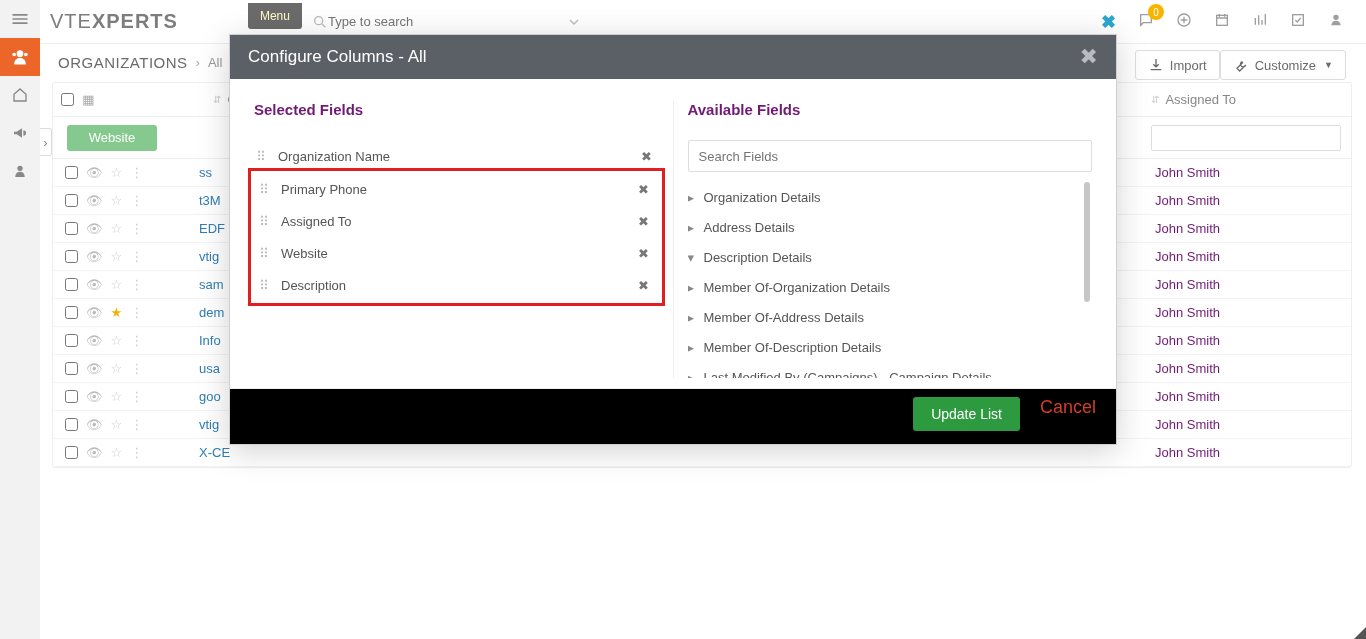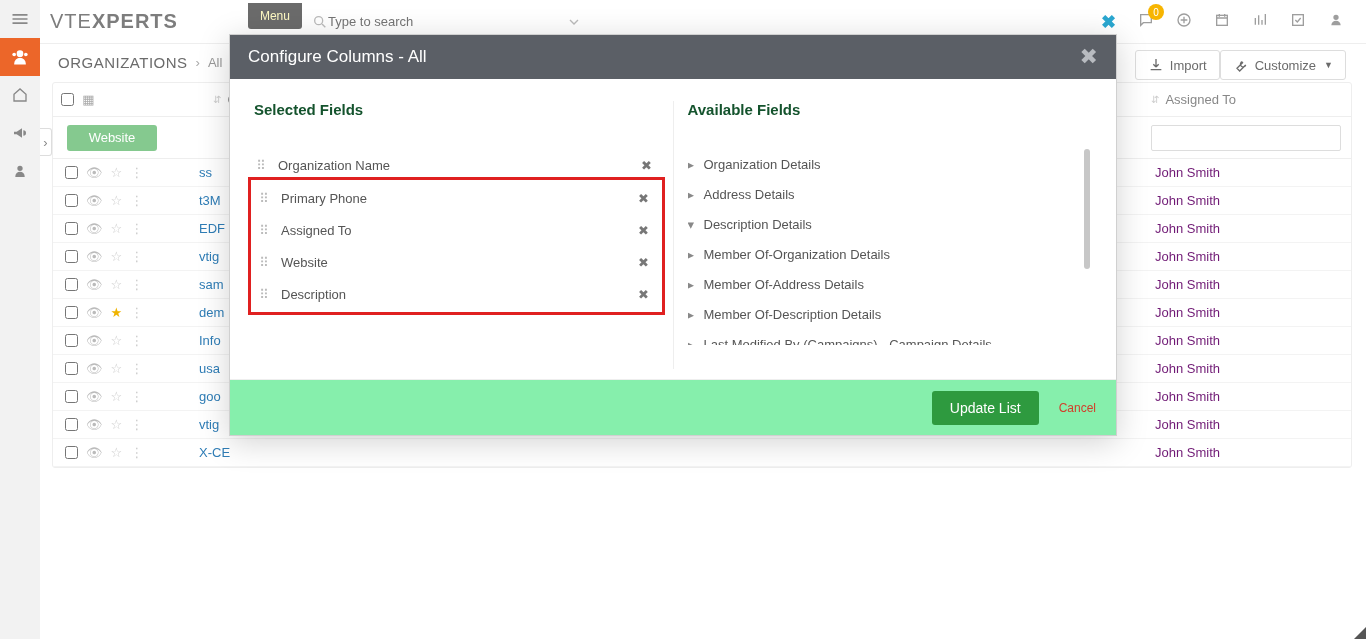--- a/index.html
+++ b/index.html
@@ -52,34 +52,34 @@
   .row .assignedcell{width:210px;padding-left:14px;color:#701a75}
 
   
   .backdrop{position:absolute;inset:0;background:rgba(0,0,0,0);z-index:5}
   .modal{position:absolute;left:229px;top:34px;width:888px;background:#fff;border:1px solid #d0d0d0;box-shadow:0 6px 30px rgba(0,0,0,.18);z-index:6}
   .modal-head{background:#5b5f66;color:#fff;height:44px;display:flex;align-items:center;padding:0 18px;font-size:17px;font-weight:400}
   .modal-head .close-x{margin-left:auto;color:#b8bbc0;font-size:22px}
   .modal-body{display:flex;padding:22px 10px 10px;min-height:300px}
   .mcol{flex:1;padding:0 14px}
   .mcol.left{border-right:1px solid #eee}
-  .mcol h3{font-size:15px;font-weight:600;color:#14532d;margin-bottom:31px}
+  .mcol h3{font-size:15px;font-weight:600;color:#701a75;margin-bottom:22px}
   .sf-list{margin-top:6px}
   .sf-item{display:flex;align-items:center;height:32px;color:#555;gap:10px}
   .sf-item .grip{color:#bbb;width:14px;text-align:center}
   .sf-item .rm{margin-left:auto;color:#777;width:24px;text-align:center}
   .highlight-box{border:3px solid #e02020;margin:-4px -6px 0 -6px;padding:2px 6px 2px 6px}
   .af-filter{width:100%;height:32px;border:1px solid #ddd;border-radius:2px;padding:0 10px;color:#888;font-size:13px;margin-bottom:10px}
   .af-scroll{max-height:196px;overflow:hidden;position:relative;padding-right:14px}
   .af-scroll::after{content:"";position:absolute;right:2px;top:0;width:6px;height:120px;background:#c7c7c7;border-radius:3px}
   .af-item{height:30px;display:flex;align-items:center;gap:6px;color:#555}
   .af-item .caret{width:10px;color:#888}
-  .modal-foot{height:56px;border-top:1px solid #eee;background:#86efac;display:flex;align-items:center;justify-content:flex-end;gap:20px;padding:8px 20px}
+  .modal-foot{height:56px;border-top:1px solid #eee;background:#000000;display:flex;justify-content:flex-end;gap:20px;padding:8px 20px}
   .btn-update{background:#2e9a3f;color:#fff;border:none;border-radius:3px;height:34px;padding:0 18px;font-size:14px}
-  .btn-cancel{color:#d23d2a;font-size:12px}
+  .btn-cancel{color:#d23d2a;font-size:18px}
 
   .icon-svg{width:16px;height:16px;fill:currentColor}
   .icon-lg{width:20px;height:20px}
 
   .page-corner{position:absolute;right:0;bottom:0;width:0;height:0;border-left:12px solid transparent;border-bottom:12px solid #555;z-index:9}
 </style>
 </head>
 <body>
 
 <div class="rail">
@@ -341,20 +341,21 @@
           <div class="sf-item">
               <span class="grip">⠿</span>
               <span>Description</span>
               <span class="rm">✖</span>
             </div>
         </div>
       </div>
     </div>
     <div class="mcol">
       <h3>Available Fields</h3>
+      <input class="af-filter" placeholder="Search Fields" style="">
       <div class="af-scroll">
         <div id="af-items">
             <div class="af-item">
               <span class="caret">▸</span>
               <span>Organization Details</span>
             </div>
             <div class="af-item">
               <span class="caret">▸</span>
               <span>Address Details</span>
             </div>

